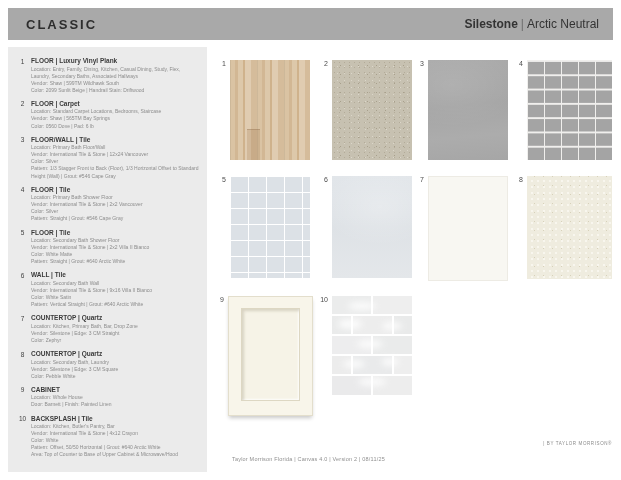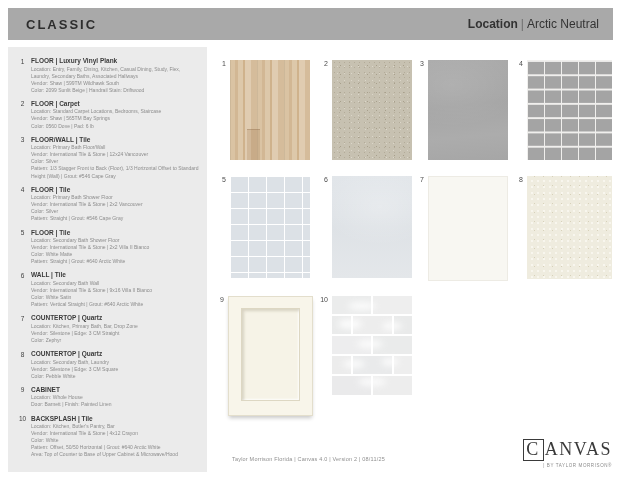--- a/index.html
+++ b/index.html
@@ -136,21 +136,21 @@
   .logo-c { display:inline-block; border:1.2px solid #3a3a3a; padding:0 3px 2px 2px; margin-right:1px; }
   .logo-sub { font-size:4.5px; color:#8a8a8a; letter-spacing:0.6px; margin-top:1.5px; }
 </style>
 </head>
 <body>
 
 <div class="page">
 
   <div class="header-bar">
     <div class="collection-title">CLASSIC</div>
-    <div class="palette-title"><span class="bold">Location</span><span class="div">|</span><span>Arctic Neutral</span></div>
+    <div class="palette-title"><span class="bold">Silestone</span><span class="div">|</span><span>Arctic Neutral</span></div>
   </div>
 
   <div class="sidebar">
     <div>
     <div class="spec-item">
       <div class="spec-num">1</div>
       <div class="spec-body">
         <div class="spec-title">FLOOR | Luxury Vinyl Plank</div>
         <div>
               <div class="detail-line">Location: Entry, Family, Dining, Kitchen, Casual Dining, Study, Flex, Laundry, Secondary Baths, Associated Hallways</div>
@@ -349,17 +349,16 @@
           <ellipse cx="22" cy="68" rx="11" ry="4"></ellipse>
           <ellipse cx="58" cy="66" rx="9" ry="4"></ellipse>
           <ellipse cx="40" cy="86" rx="14" ry="4"></ellipse>
         </g>
       </svg>
     </div>
   </div>
 
   <div class="footer-info">Taylor Morrison Florida | Canvas 4.0 | Version 2 | 08/11/25</div>
   <div class="logo">
-    <div class="logo-word"><span class="logo-c">C</span><span>ANVAS</span></div>
     <div class="logo-sub">| BY TAYLOR MORRISON®</div>
   </div>
 
 </div>
 
 </body></html>

